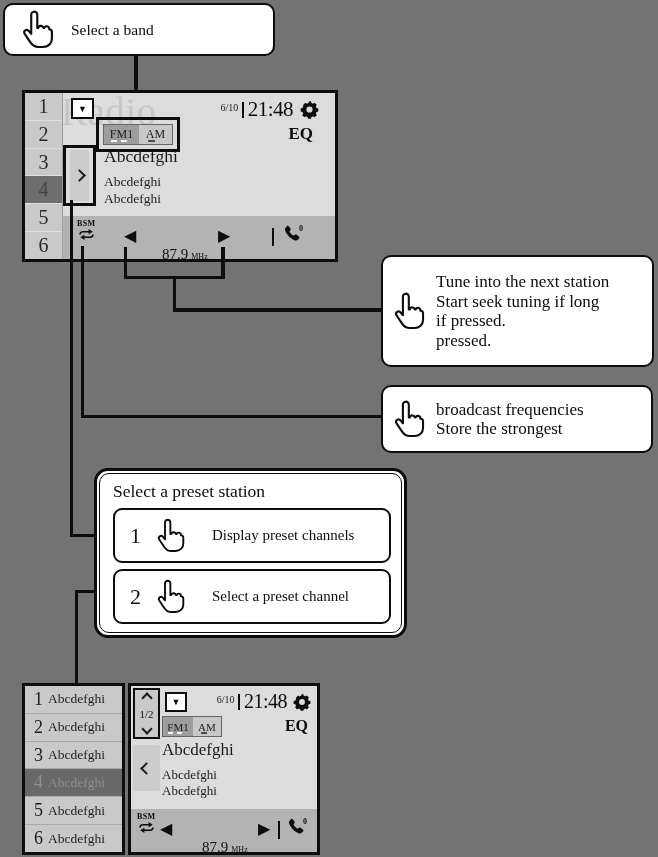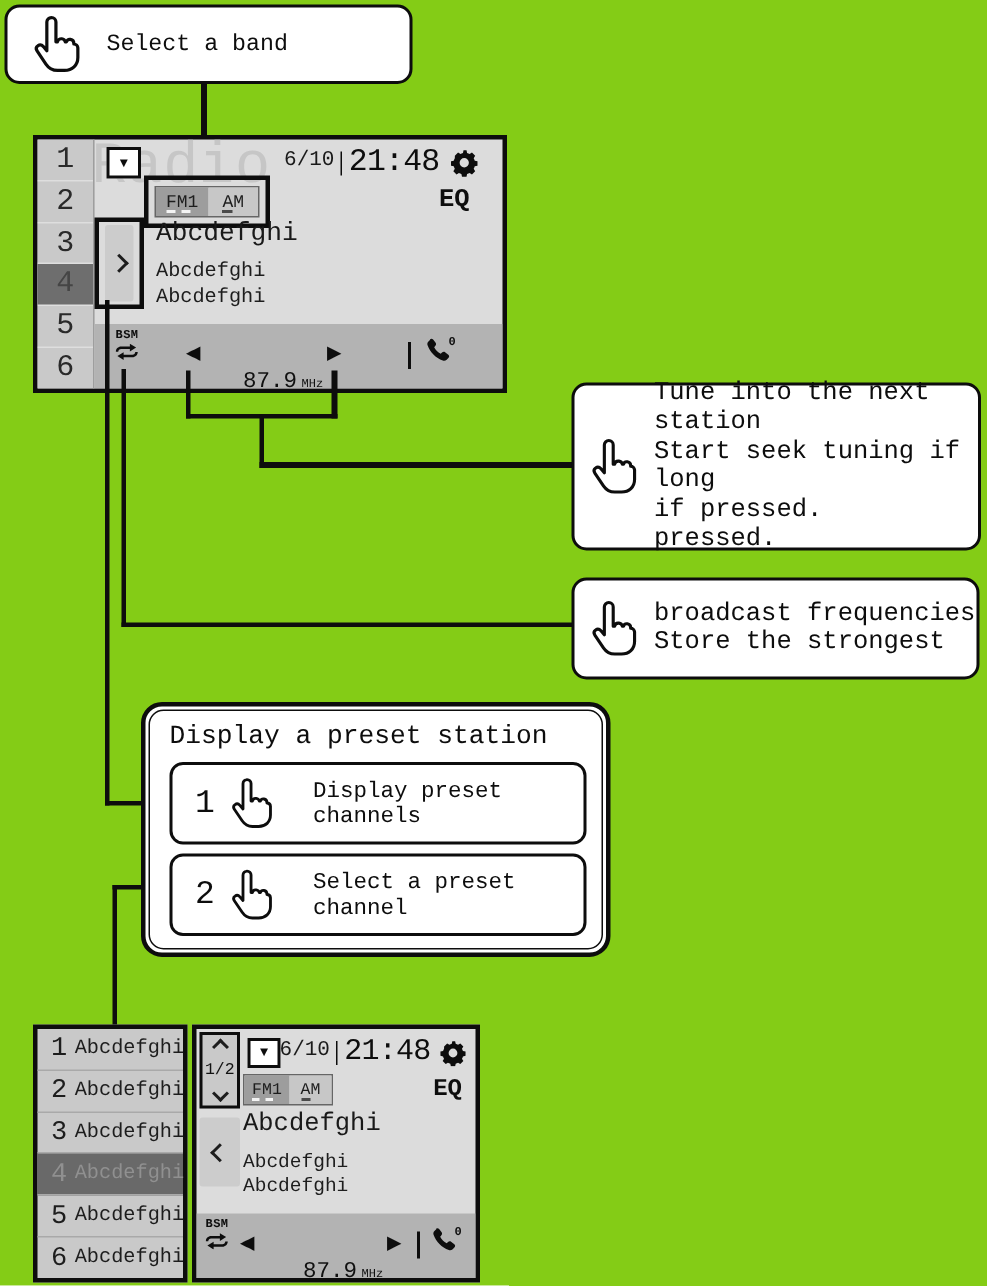--- a/index.html
+++ b/index.html
@@ -1,18 +1,18 @@
 <!DOCTYPE html>
 <html><head>
 <meta charset="utf-8">
 <style>
   * { margin:0; padding:0; box-sizing:border-box; }
   html,body { background:#fff; }
-  .page { position:relative; width:658px; height:857px; background:#84cc16;
-          font-family:Liberation Mono, monospace; color:#111; overflow:hidden; }
+  .page { position:relative; width:658px; height:857px; background:#737373;
+          font-family:Liberation Serif, serif; color:#111; overflow:hidden; }
 
   
   .ln { position:absolute; background:#0d0d0d; }
 
   
   .callout { position:absolute; background:#fff; border:2.5px solid #0d0d0d; border-radius:10px;
              display:flex; align-items:center; }
   .callout .txt { font-size:17px; line-height:19.5px; color:#0d0d0d; }
 
   
@@ -26,21 +26,21 @@
           border-right:1px solid #9e9e9e; display:flex; flex-direction:column; }
   .pcell{ flex:1; display:flex; align-items:center; justify-content:center;
           font-size:20px; color:#2a2a2a; border-bottom:1px solid #dedede; }
   .pcell:last-child{ border-bottom:none; }
   .pcell.sel{ background:#6e6e6e; color:#454545; }
 
   .ddbtn { position:absolute; width:23px; height:21px; background:#fff; border:2px solid #0d0d0d;
            display:flex; align-items:center; justify-content:center; font-size:9px; color:#0d0d0d; }
 
   .status { position:absolute; display:flex; align-items:center; gap:4px; }
-  .status .date { font-size:14px; color:#1a1a1a; margin-bottom:4px; }
+  .status .date { font-size:10px; color:#1a1a1a; margin-bottom:4px; }
   .status .tdiv { width:1.5px; height:16px; background:#0d0d0d; }
   .status .time { font-size:21px; color:#0d0d0d; letter-spacing:-0.5px; }
 
   .bandsel { display:flex; border:1.5px solid #666; }
   .band { position:relative; display:flex; align-items:center; justify-content:center;
           font-size:12px; color:#1d1d1d; }
   .band.on  { background:#9d9d9d; }
   .band.off { background:#c7c7c7; }
   .dash { position:absolute; bottom:2px; height:2px; }
   .dash.w { background:#f4f4f4; width:6px; }
@@ -237,21 +237,21 @@
         <use href="#handicon"></use>
       </svg>
     <div class="txt">
       <div>broadcast frequencies</div>
       <div>Store the strongest</div>
     </div>
   </div>
 
   <div class="panel" style="left:94px; top:468px; width:313px; height:170px;">
     <div class="inner"></div>
-    <div class="title">Display a preset station</div>
+    <div class="title">Select a preset station</div>
     <div class="step" style="top:37px;">
       <span class="n">1</span>
       <svg class="hand" width="30" height="37" viewBox="0 0 38 46">
           <use href="#handicon"></use>
         </svg>
       <span class="lbl">Display preset channels</span>
     </div>
     <div class="step" style="top:98px;">
       <span class="n">2</span>
       <svg class="hand" width="30" height="37" viewBox="0 0 38 46">

